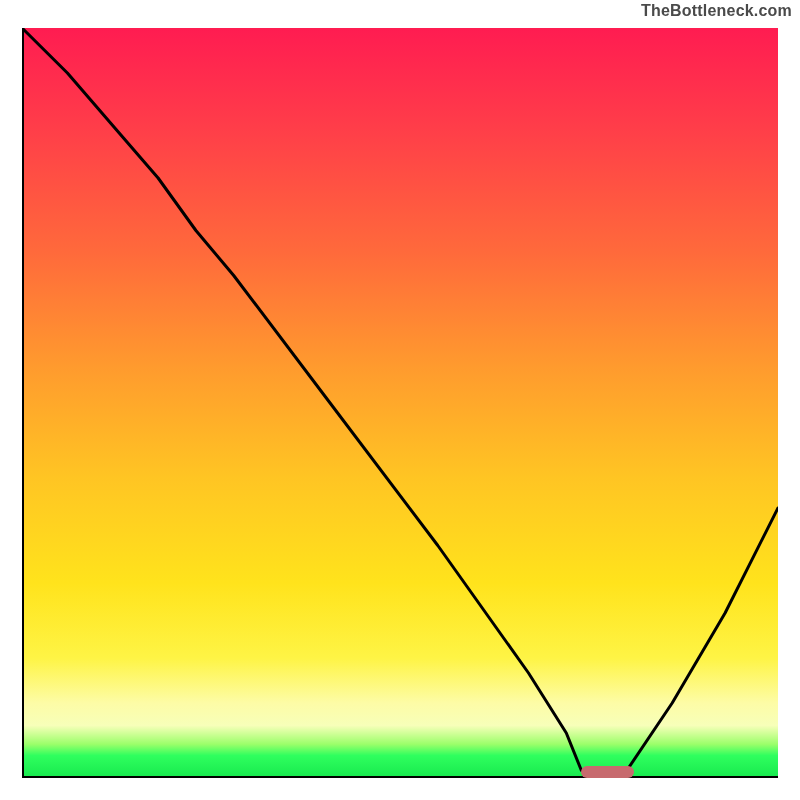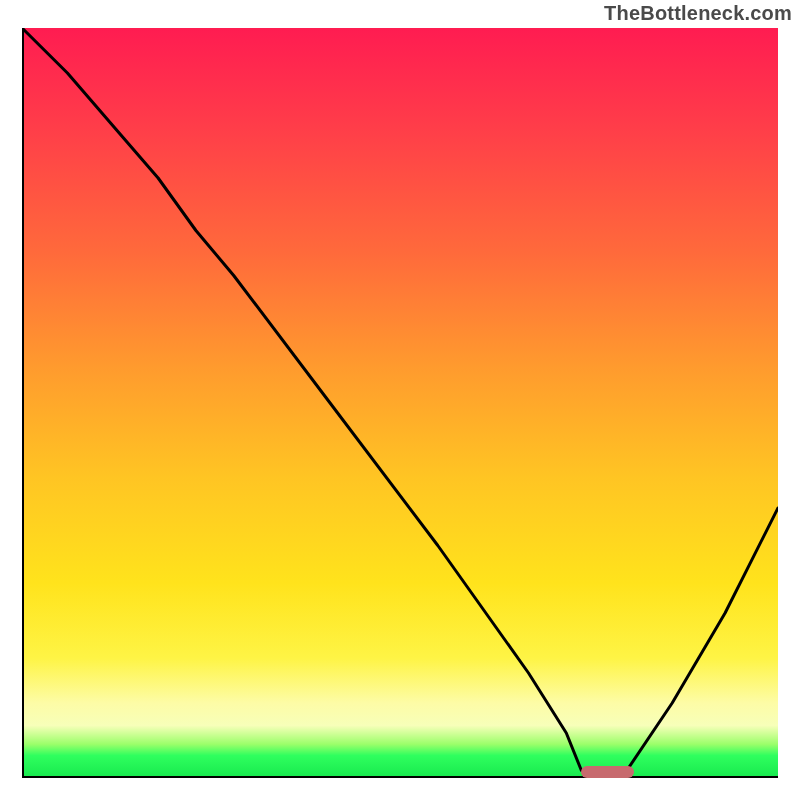--- a/index.html
+++ b/index.html
@@ -13,21 +13,21 @@
   }
   .root {
     position: relative;
     width: 800px;
     height: 800px;
   }
   .watermark {
     position: absolute;
     top: 2px;
     right: 8px;
-    font-size: 20px;
+    font-size: 16px;
     font-weight: 600;
     color: #4a4a4a;
     letter-spacing: 0.2px;
     z-index: 3;
   }
   .plot-area {
     position: absolute;
     left: 22px;
     top: 28px;
     width: 756px;

